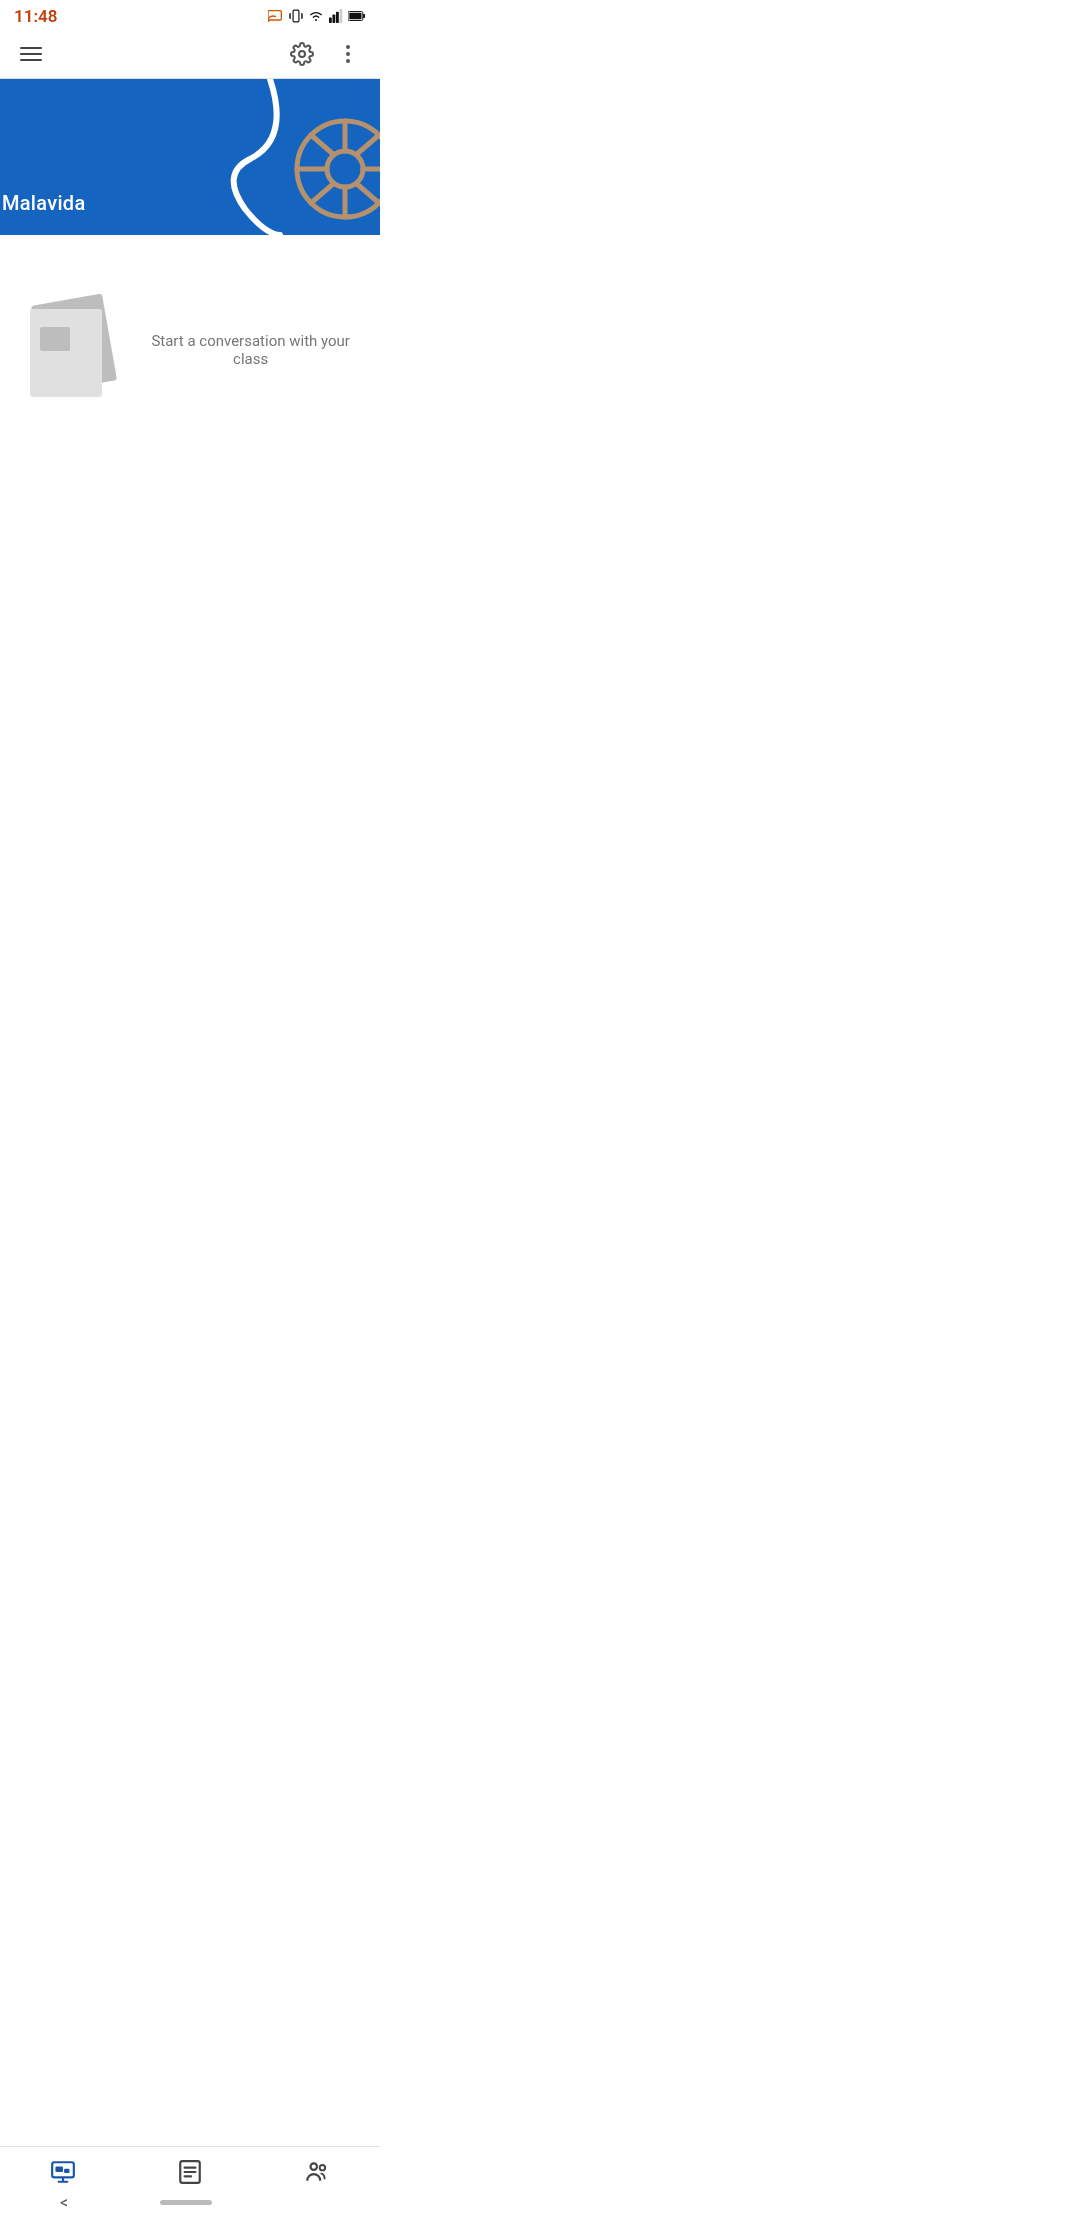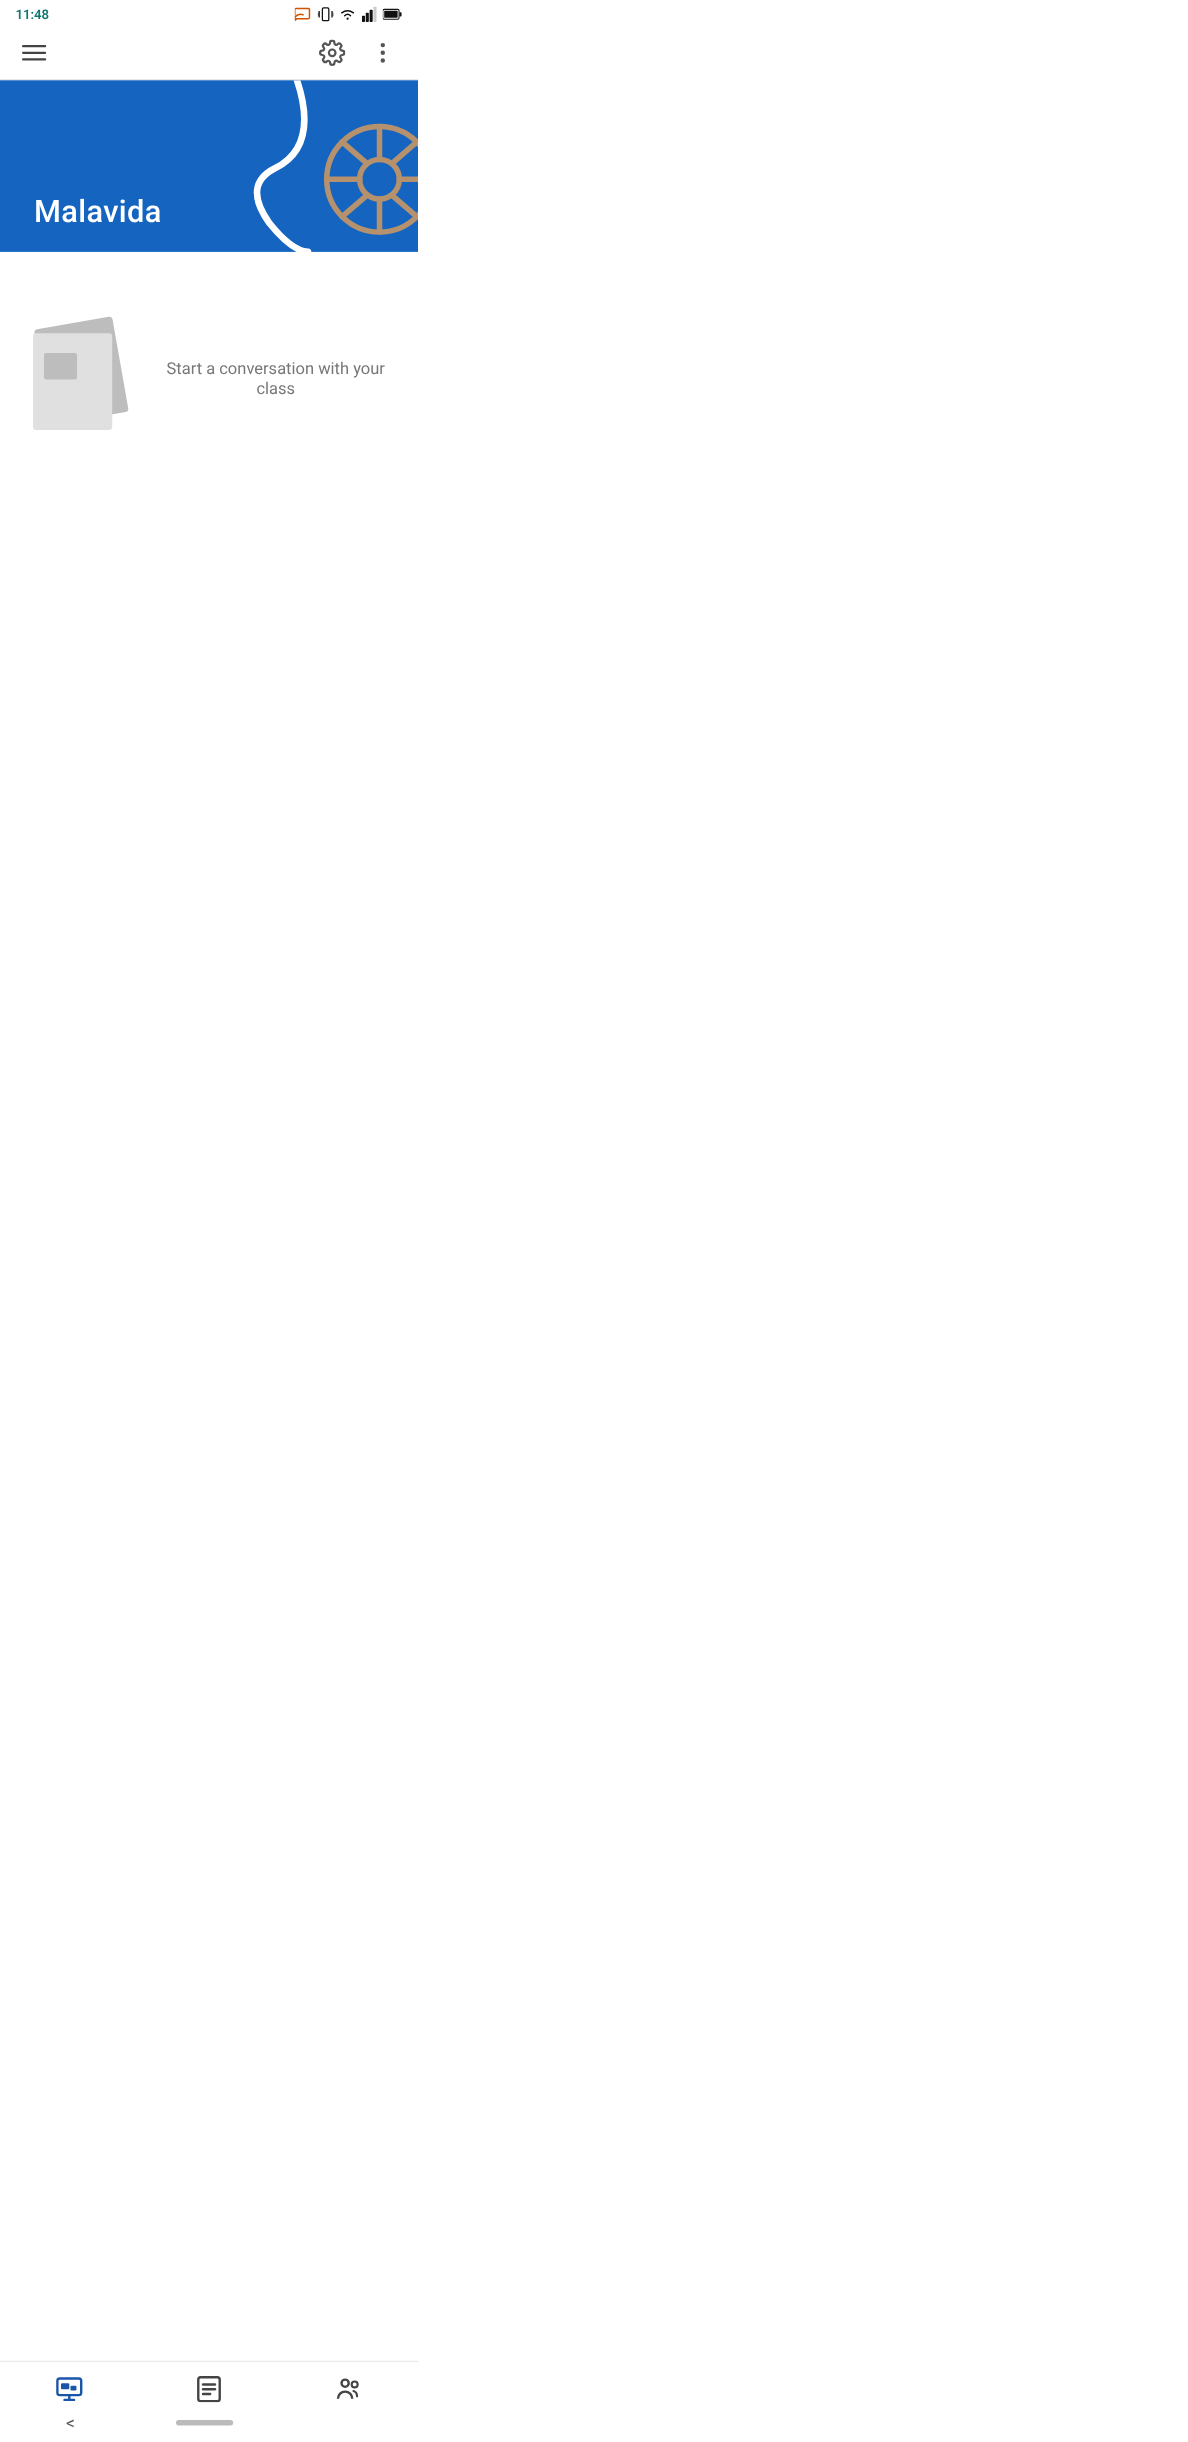--- a/index.html
+++ b/index.html
@@ -14,23 +14,23 @@
 
     
     .status-bar {
       display: flex;
       justify-content: space-between;
       align-items: center;
       padding: 6px 14px 4px 14px;
       background: #fff;
     }
     .status-time {
-      font-size: 12px;
+      font-size: 17px;
       font-weight: 600;
-      color: #0f766e;
+      color: #c2410c;
     }
     .status-icons {
       display: flex;
       align-items: center;
       gap: 5px;
     }
 
     
     .app-bar {
       display: flex;
@@ -72,23 +72,23 @@
     .class-banner {
       width: 100%;
       height: 156px;
       background: #1565c0;
       position: relative;
       overflow: hidden;
     }
     .banner-title {
       position: absolute;
       bottom: 20px;
-      left: 31px;
+      left: 2px;
       color: #fff;
-      font-size: 28px;
+      font-size: 20px;
       font-weight: 500;
       letter-spacing: 0.3px;
     }
     
     .banner-decoration {
       position: absolute;
       right: -10px;
       top: 0;
       width: 200px;
       height: 156px;

